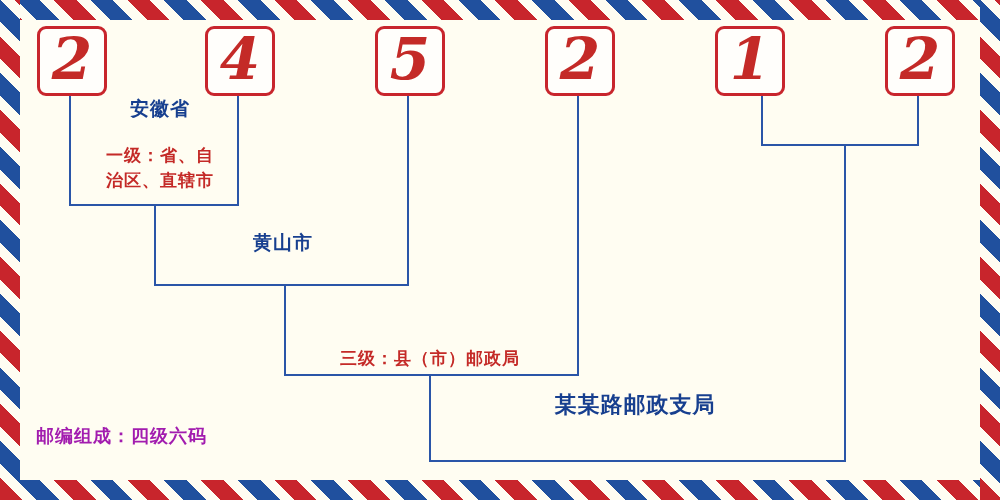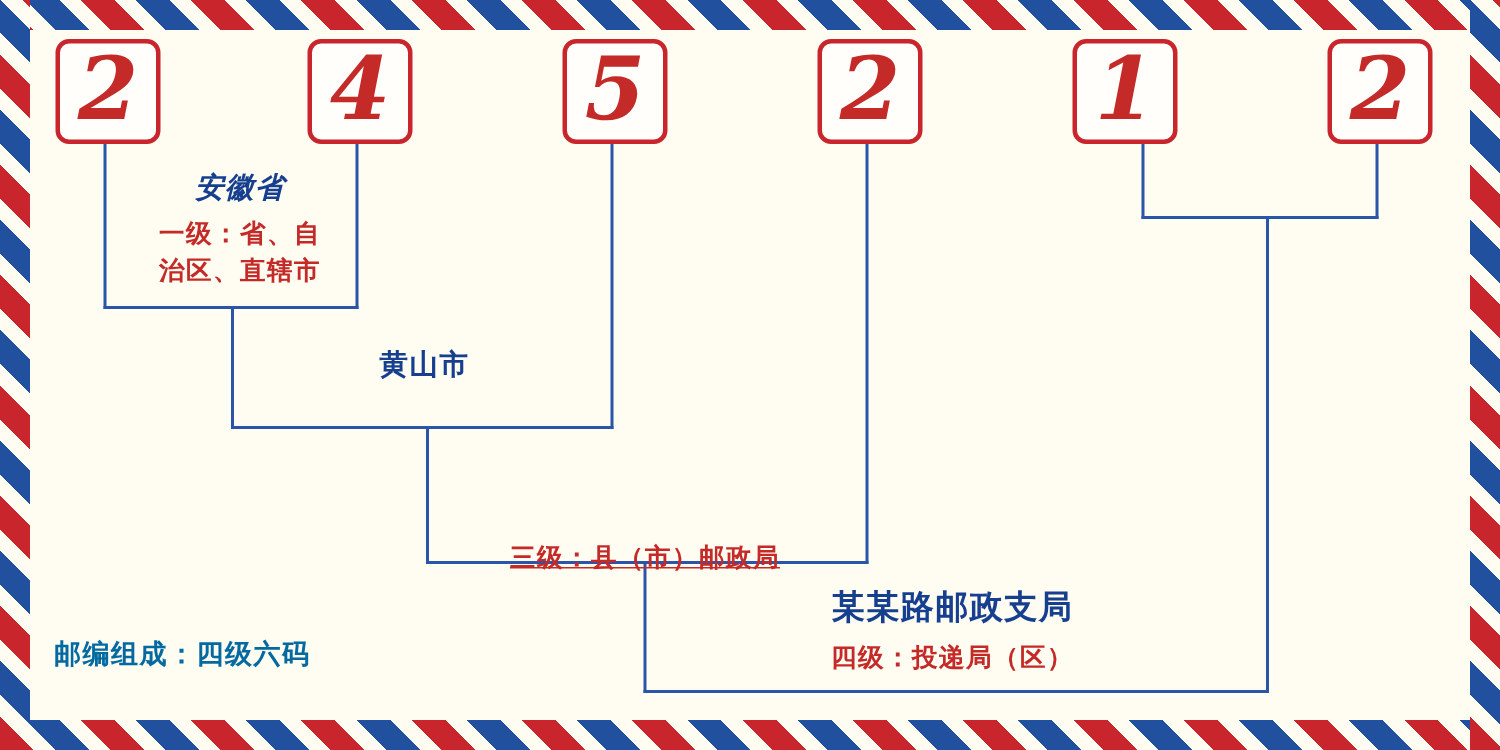--- a/index.html
+++ b/index.html
@@ -35,21 +35,21 @@
   .b1{left:37px}.b2{left:205px}.b3{left:375px}.b4{left:545px}.b5{left:715px}.b6{left:885px}
 
   
   .line{position:absolute;background:#2a55a8;}
   .vl{width:2px;}
   .hl{height:2px;}
 
   
   .place{position:absolute;color:#173f8f;font-weight:bold;font-size:19px;text-align:center;letter-spacing:1px;}
   .desc{position:absolute;color:#c42a27;font-weight:bold;font-size:17px;text-align:center;letter-spacing:1px;}
-  .footer-note{position:absolute;left:36px;top:424px;color:#0369a1;font-weight:bold;font-size:18px;letter-spacing:1px;font-family:Liberation Mono, monospace;}
+  .footer-note{position:absolute;left:36px;top:424px;color:#a21caf;font-weight:bold;font-size:18px;letter-spacing:1px;font-family:Liberation Mono, monospace;}
 </style>
 </head>
 <body>
 
 <div class="canvas">
 
   <div class="edge top"></div>
   <div class="edge bottom"></div>
   <div class="edge left"></div>
   <div class="edge right"></div>
@@ -86,27 +86,26 @@
   <div class="line hl" style="left:284px;top:374px;width:295px;"></div>
 
   <div class="line vl" style="left:761px;top:96px; height:50px;"></div>
   <div class="line vl" style="left:917px;top:96px; height:50px;"></div>
   <div class="line hl" style="left:761px;top:144px;width:158px;"></div>
 
   <div class="line vl" style="left:429px;top:374px;height:88px;"></div>
   <div class="line vl" style="left:844px;top:144px;height:318px;"></div>
   <div class="line hl" style="left:429px;top:460px;width:417px;"></div>
 
-  <div class="place" style="left:90px;top:112px;width:140px;font-style:italic;">安徽省</div>
+  <div class="place" style="left:90px;top:96px;width:140px;">安徽省</div>
   <div class="desc" style="left:78px;top:169px;width:164px;">治区、直辖市</div>
   <div class="desc" style="left:78px;top:144px;width:164px;">一级：省、自</div>
 
   <div class="place" style="left:213px;top:230px;width:140px;">黄山市</div>
 
-  <div class="desc" style="left:320px;top:360px;width:220px;text-decoration:underline;">三级：县（市）邮政局</div>
+  <div class="desc" style="left:320px;top:347px;width:220px;">三级：县（市）邮政局</div>
 
   <div class="place" style="left:525px;top:390px;width:220px;font-size:22px;">某某路邮政支局</div>
-  <div class="desc" style="left:525px;top:427px;width:220px;">四级：投递局（区）</div>
 
 
   <div class="footer-note">邮编组成：四级六码</div>
 
 </div>
 
 </body></html>

